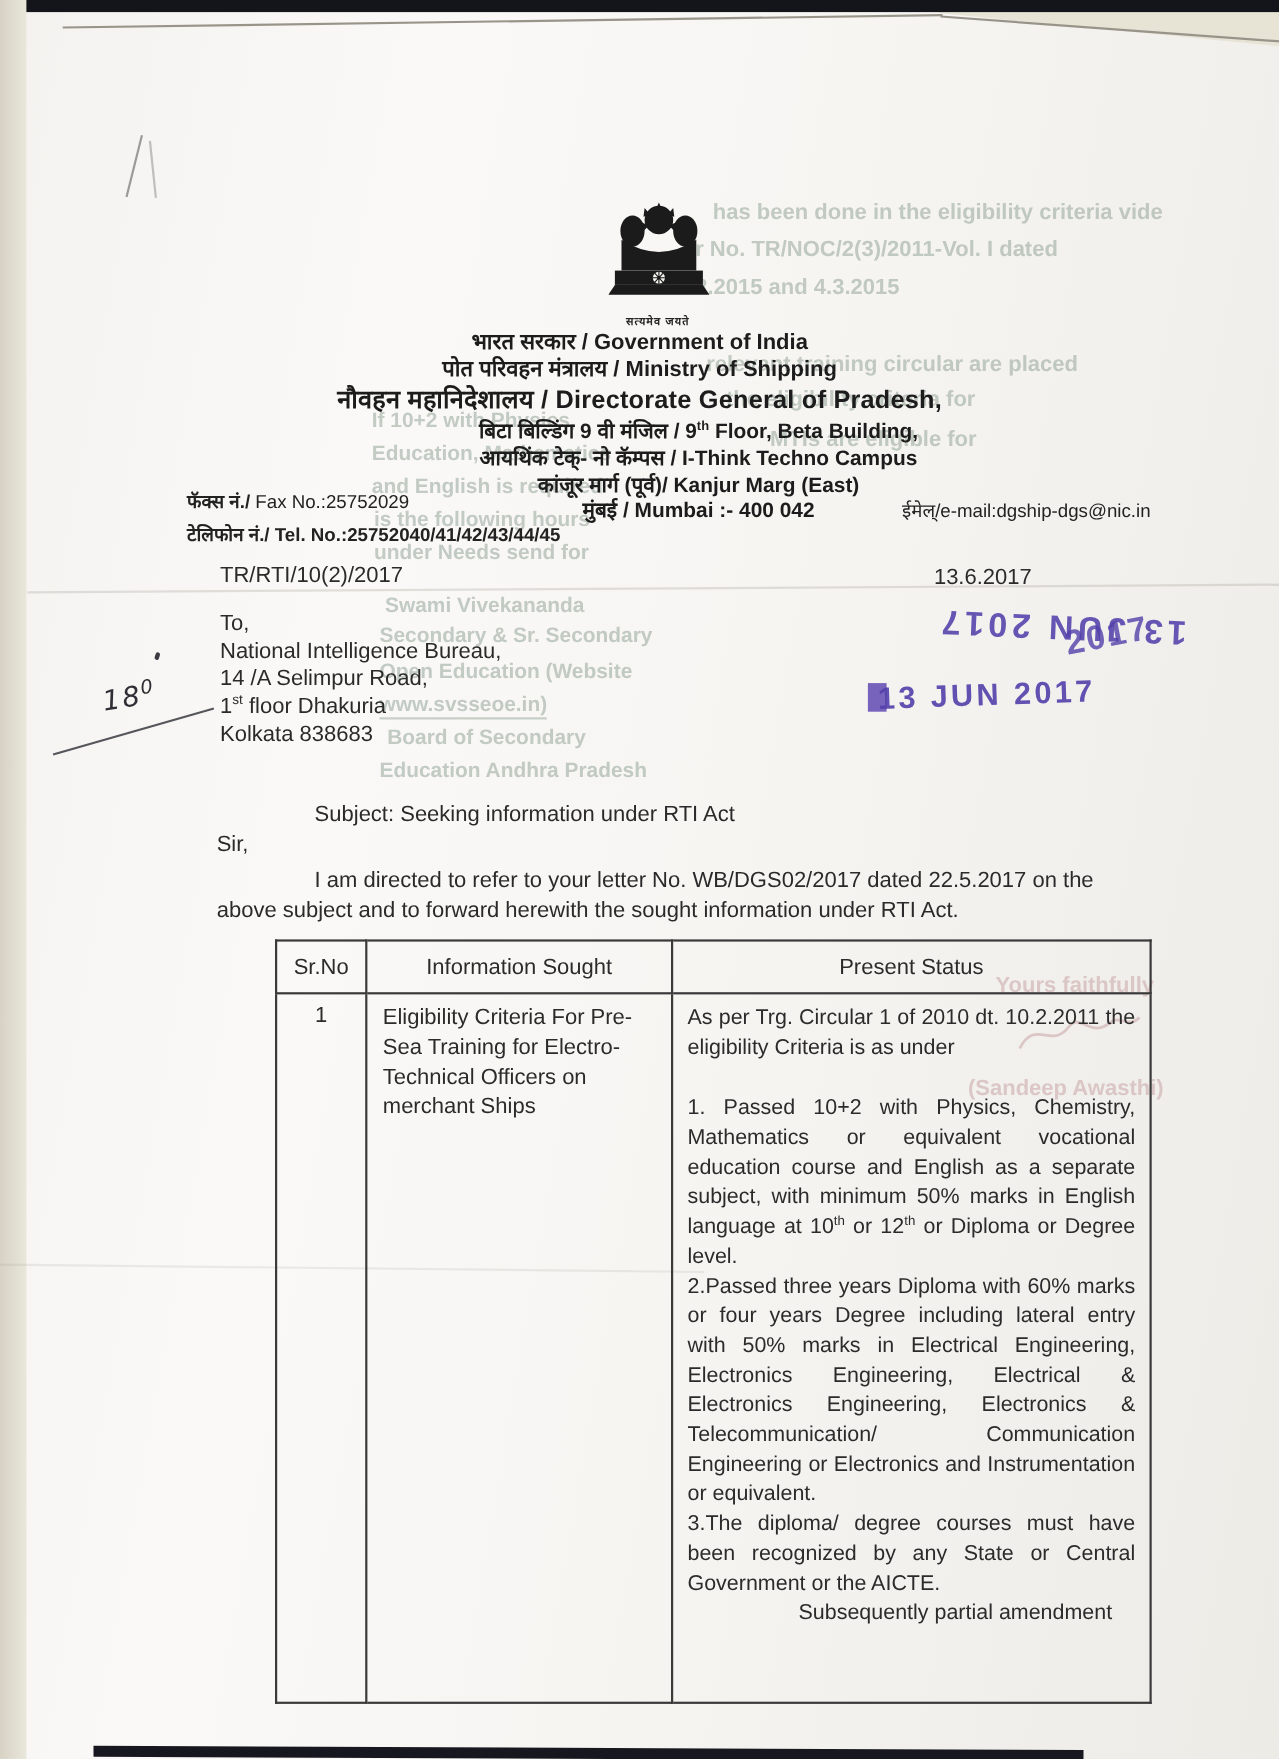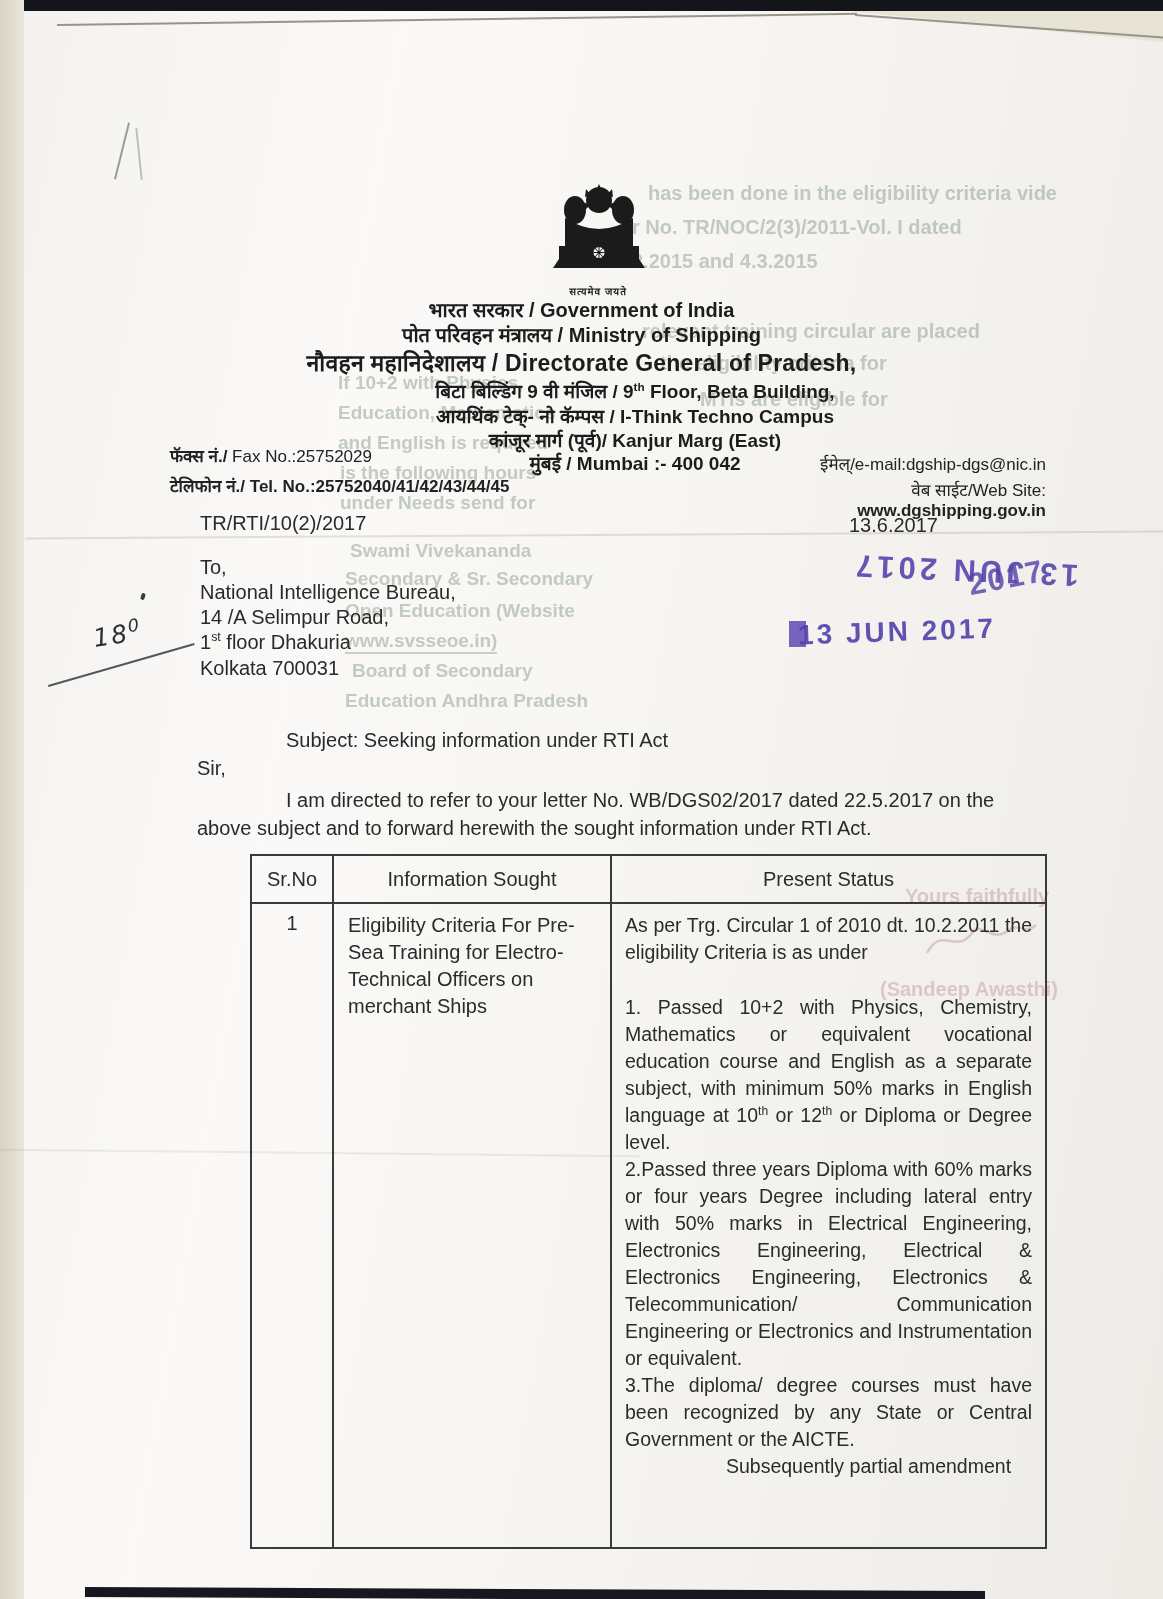--- a/index.html
+++ b/index.html
@@ -118,35 +118,34 @@
   <div class="abs hline h20" style="top:321px;">पोत परिवहन मंत्रालय / Ministry of Shipping</div>
   <div class="abs hline h23" style="top:346px;">नौवहन महानिदेशालय / Directorate General of Pradesh,</div>
   <div class="abs hline h19 addr" style="top:378px;"><span>बिटा बिल्डिंग 9 वी मंजिल / 9</span><span class="sup">th</span><span> Floor, Beta Building,</span></div>
   <div class="abs hline h19 addr" style="top:403px;">आयथिंक टेक्- नो कॅम्पस / I-Think Techno Campus</div>
   <div class="abs hline h19 addr" style="top:427px;">कांजूर मार्ग (पूर्व)/ Kanjur Marg (East)</div>
   <div class="abs hline h19 addr" style="top:450px;">मुंबई / Mumbai :- 400 042</div>
 
   <div class="abs contact" style="left:170px;top:444px;"><b>फॅक्स नं./ </b><span>Fax No.:25752029</span></div>
   <div class="abs contact" style="left:170px;top:474px;"><b>टेलिफोन नं./ </b><b>Tel. No.:25752040/41/42/43/44/45</b></div>
   <div class="abs contact" style="left:750px;top:452px;width:296px;text-align:right;">ईमेल्/e-mail:dgship-dgs@nic.in</div>
-  <div class="abs contact" style="left:735px;top:478px;width:311px;text-align:right;"><span>वेब साईट/Web Site: </span><b>www.dgshipping.gov.in</b></div>
 
   <div class="abs letter" style="left:200px;top:512px;">TR/RTI/10(2)/2017</div>
   <div class="abs letter" style="left:849px;top:514px;">13.6.2017</div>
 
   <div class="abs stamp stamp-flip" style="left:852px;top:552px;">13 JUN 2017</div>
   <div class="abs stamp stamp-2017" style="left:968px;top:560px;">2017</div>
   <div class="abs stamp-block" style="left:789px;top:621px;width:17px;height:26px;"></div>
   <div class="abs stamp stamp-b" style="left:798px;top:616px;">13 JUN 2017</div>
 
   <div class="abs letter" style="left:200px;top:556px;">To,</div>
   <div class="abs letter" style="left:200px;top:581px;">National Intelligence Bureau,</div>
   <div class="abs letter" style="left:200px;top:606px;">14 /A Selimpur Road,</div>
   <div class="abs letter" style="left:200px;top:631px;"><span>1</span><span class="sup">st</span><span> floor Dhakuria</span></div>
-  <div class="abs letter" style="left:200px;top:657px;">Kolkata 700031</div>
+  <div class="abs letter" style="left:200px;top:657px;">Kolkata 838683</div>
 
   <div class="abs hand" style="left:93px;top:618px;font-size:25px;transform:rotate(-9deg);letter-spacing:2px;"><span>18</span><span style="font-size:70%;vertical-align:super;">0</span></div>
   <div class="abs" style="left:48px;top:685px;width:152px;border-top:2px solid #55555c;transform:rotate(-16deg);transform-origin:left top;"></div>
   <div class="abs" style="left:141px;top:593px;width:4px;height:7px;background:#3a3a40;border-radius:2px;transform:rotate(18deg);"></div>
 
   <div class="abs letter" style="left:286px;top:729px;">Subject: Seeking information under RTI Act</div>
   <div class="abs letter" style="left:197px;top:757px;">Sir,</div>
   <div class="abs letter" style="left:197px;top:786px;width:820px;line-height:28px;">
     <div style="padding-left:89px;">I am directed to refer to your letter No. WB/DGS02/2017 dated 22.5.2017 on the</div>
     <div>above subject and to forward herewith the sought information under RTI Act.</div>

